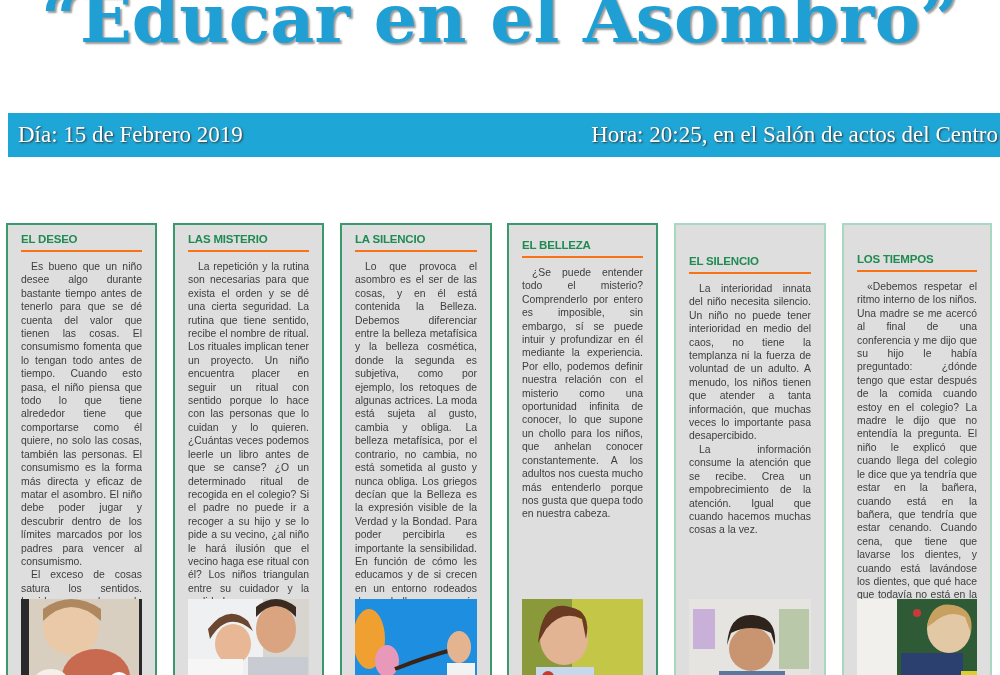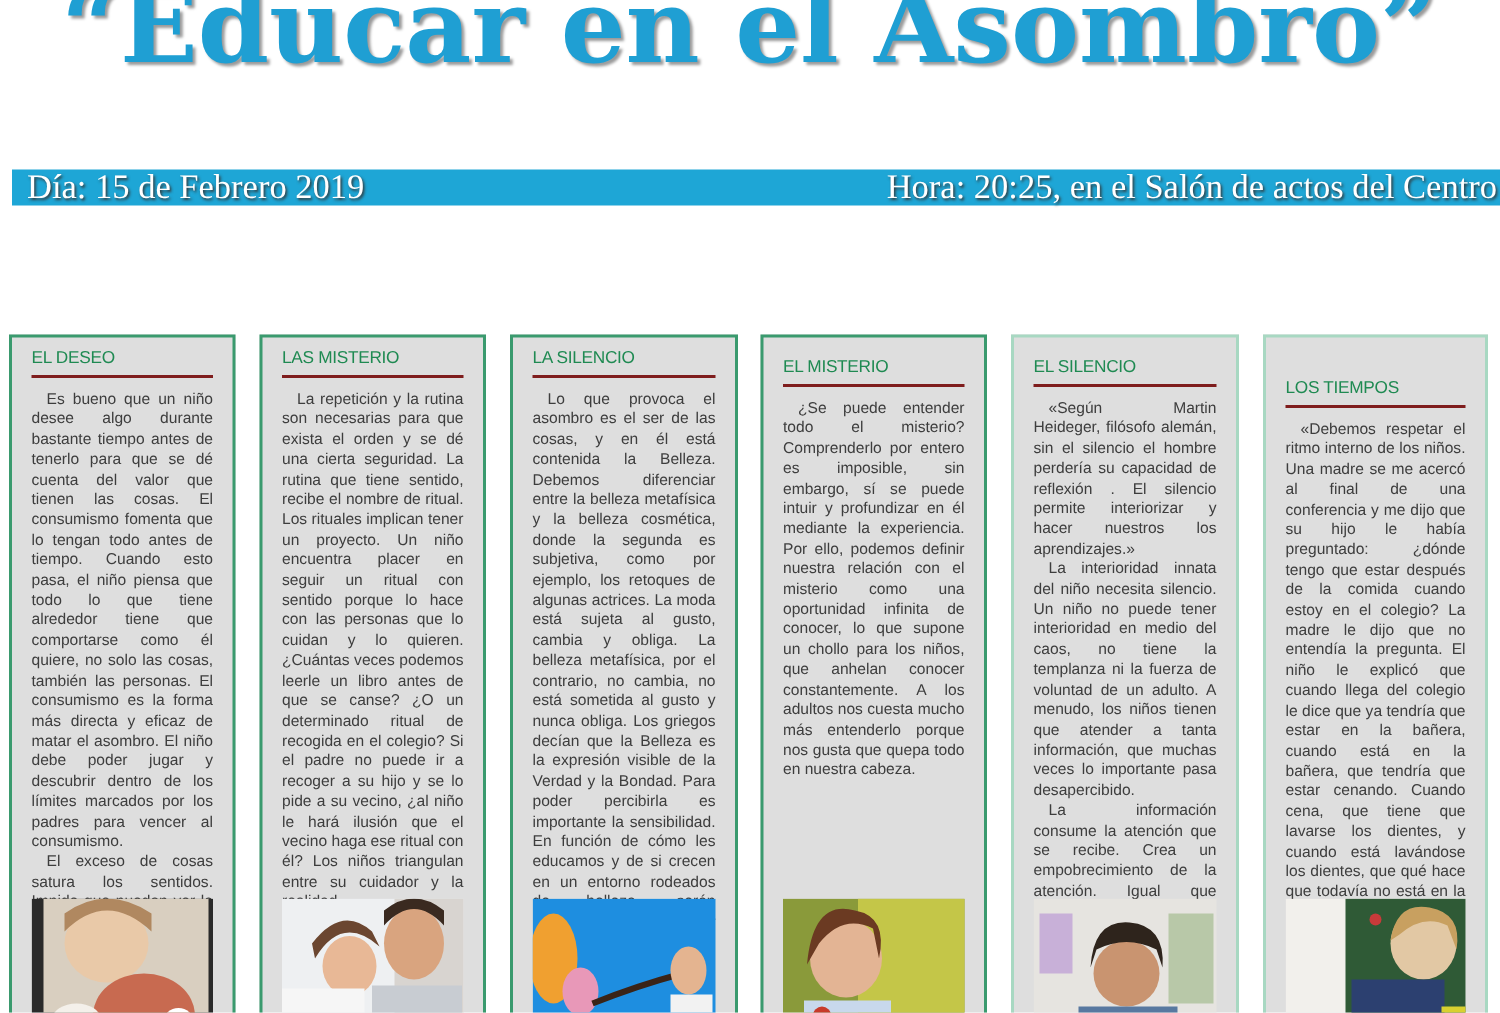--- a/index.html
+++ b/index.html
@@ -14,42 +14,42 @@
       text-align: center;
       font-family: "DejaVu Serif", serif;
       font-weight: bold;
       font-size: 68px;
       color: #1f9fd3;
       text-shadow: 2px 2px 2px #9a9a9a;
       letter-spacing: 0px;
       white-space: nowrap;
     }
     .infobar {
-      position: absolute; left: 8px; top: 113px; width: 992px; height: 24px;
+      position: absolute; left: 8px; top: 113px; width: 992px; height: 44px;
       background: #1ea6d6;
       display: flex; align-items: center; justify-content: space-between;
       box-sizing: border-box; padding: 0 2px 0 10px;
     }
     .infobar span {
       font-family: "Liberation Serif", serif;
       font-size: 23px; color: #ffffff;
       text-shadow: 1px 1px 2px #333;
       white-space: nowrap;
     }
     .col {
       position: absolute; top: 223px; height: 470px;
       background: #dedede;
       border: 2px solid #3a9a6e;
       box-sizing: border-box;
       padding: 8px 13px 0 13px;
     }
     .col.light { border-color: #a8d8c2; }
     .col h2 {
-      margin: 0; font-size: 11.5px; font-weight: normal; color: #1f8a52;
-      padding-bottom: 5px; border-bottom: 2px solid #7f1d1d;
+      margin: 0; font-size: 11.5px; font-weight: bold; color: #1f8a52;
+      padding-bottom: 5px; border-bottom: 2px solid #f97316;
       letter-spacing: -0.2px;
     }
     .col .body {
       margin-top: 8px;
       font-size: 10.4px; line-height: 13.4px; color: #3d3d3d;
       text-align: justify;
     }
     .col .body p { margin: 0; text-indent: 10px; }
     .photo {
       position: absolute; left: 13px; right: 13px; bottom: 0; height: 92px;
@@ -117,40 +117,39 @@
       <ellipse cx="32" cy="62" rx="12" ry="16" fill="#e898b8"></ellipse>
       <ellipse cx="20" cy="86" rx="12" ry="10" fill="#f3d03a"></ellipse>
       <path d="M40 70 Q70 58 100 50" stroke="#3a2418" stroke-width="4" fill="none"></path>
       <ellipse cx="104" cy="48" rx="12" ry="16" fill="#e4b490"></ellipse>
       <rect x="92" y="64" width="28" height="28" fill="#f2f2f2"></rect>
     </svg>
   </div>
 </div>
 
 <div class="col" style="left:507px; width:151px;">
-  <h2 style="margin-top:6px;">EL MISTERIO</h2>
+  <h2 style="margin-top:6px;">EL BELLEZA</h2>
   <div class="body">
     <p>¿Se puede entender todo el misterio? Comprenderlo por entero es imposible, sin embargo, sí se puede intuir y profundizar en él mediante la experiencia. Por ello, podemos definir nuestra relación con el misterio como una oportunidad infinita de conocer, lo que supone un chollo para los niños, que anhelan conocer constantemente. A los adultos nos cuesta mucho más entenderlo porque nos gusta que quepa todo en nuestra cabeza.</p>
   </div>
   <div class="photo">
     <svg width="125" height="92" viewBox="0 0 125 92">
       <rect width="125" height="92" fill="#8a9a3a"></rect>
       <rect x="50" y="0" width="75" height="92" fill="#c4c648"></rect>
       <ellipse cx="42" cy="40" rx="24" ry="26" fill="#e3b494"></ellipse>
       <path d="M16 44 Q20 0 48 8 Q70 12 64 40 L60 20 Q40 10 24 30Z" fill="#6b3a22"></path>
       <rect x="14" y="68" width="58" height="24" fill="#c8d8ec"></rect>
       <circle cx="26" cy="78" r="6" fill="#c83a2a"></circle>
     </svg>
   </div>
 </div>
 
 <div class="col light" style="left:674px; width:152px;">
-  <h2 style="margin-top:6px;">EL SILENCIO</h2>
+  <h2 style="margin-top:22px;">EL SILENCIO</h2>
   <div class="body">
-    <p>«Según Martin Heideger, filósofo alemán, sin el silencio el hombre perdería su capacidad de reflexión . El silencio permite interiorizar y hacer nuestros los aprendizajes.»</p>
     <p>La interioridad innata del niño necesita silencio. Un niño no puede tener interioridad en medio del caos, no tiene la templanza ni la fuerza de voluntad de un adulto. A menudo, los niños tienen que atender a tanta información, que muchas veces lo importante pasa desapercibido.</p>
     <p>La información consume la atención que se recibe. Crea un empobrecimiento de la atención. Igual que cuando hacemos muchas cosas a la vez.</p>
   </div>
   <div class="photo">
     <svg width="126" height="92" viewBox="0 0 126 92">
       <rect width="126" height="92" fill="#e6e4e0"></rect>
       <rect x="4" y="10" width="22" height="40" fill="#c8b0d8"></rect>
       <rect x="90" y="10" width="30" height="60" fill="#b8c8a8"></rect>
       <ellipse cx="62" cy="50" rx="22" ry="22" fill="#c99470"></ellipse>
       <path d="M38 46 Q40 14 64 16 Q88 18 86 46 L82 34 Q62 24 42 34Z" fill="#2e241c"></path>

